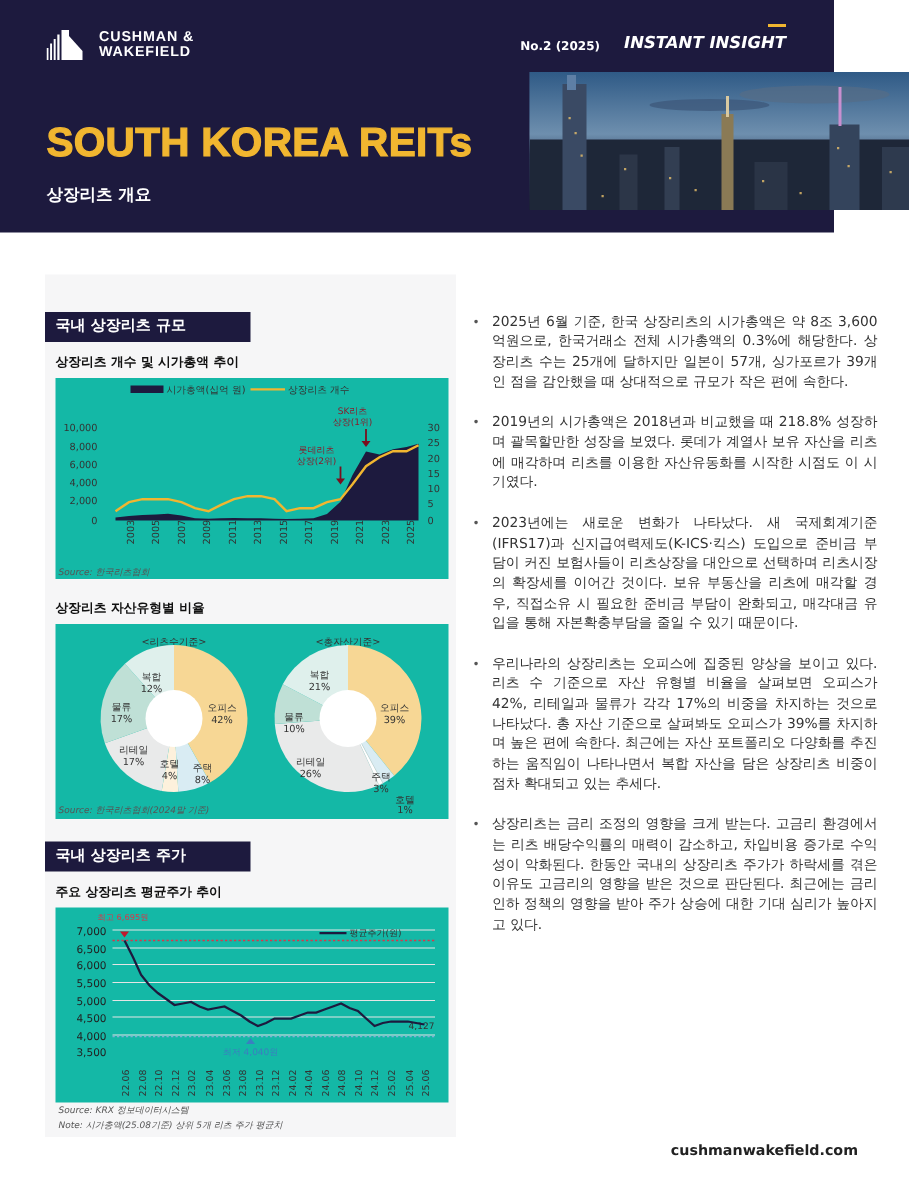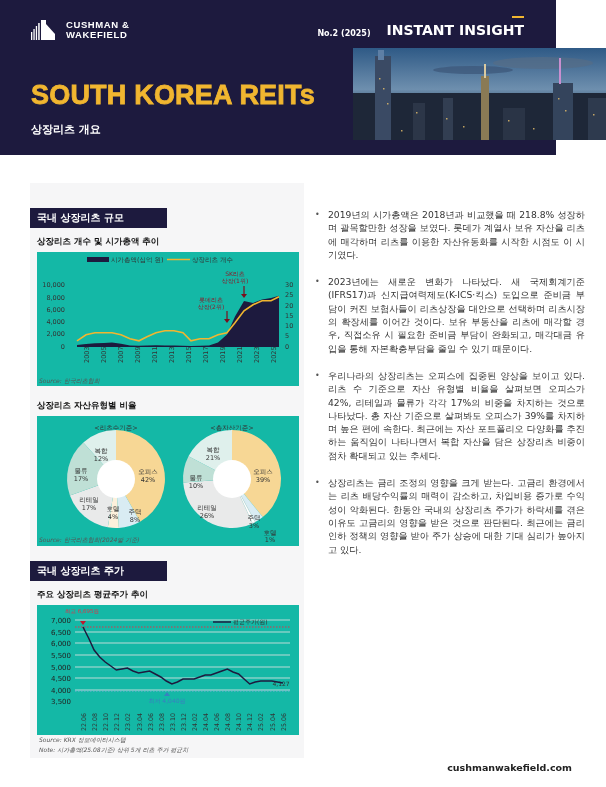--- a/index.html
+++ b/index.html
@@ -6,21 +6,21 @@
   body { width: 606px; height: 787px; background: #ffffff; font-family: "DejaVu Sans", "Liberation Sans", sans-serif; position: relative; overflow: hidden; color: #222; }
 
   .header { position: absolute; left: 0; top: 0; width: 556px; height: 155px; background: #1d1a3e; }
   .logo { position: absolute; left: 31px; top: 20px; display: flex; align-items: center; gap: 5px; }
   .logo-mark { width: 30px; height: 20px; position: relative; }
   .logo-text { font-family: "Liberation Sans", sans-serif; font-weight: 700; color: #fff; font-size: 9.5px; line-height: 10px; letter-spacing: 0.6px; }
   .title { position: absolute; left: 31px; top: 80px; font-family: "Liberation Sans", sans-serif; font-weight: 900; font-size: 27px; color: #f1b630; letter-spacing: 0.2px; -webkit-text-stroke: 0.8px #f1b630; }
   .subtitle { position: absolute; left: 31px; top: 122px; color: #ffffff; font-size: 11px; font-weight: 700; }
   .issue { position: absolute; right: 32px; top: 22px; color: #fff; font-size: 8px; display: flex; gap: 16px; align-items: flex-end; }
   .issue .no { font-weight: 700; }
-  .issue .ii { font-weight: 700; font-size: 14px; position: relative; }
+  .issue .ii { font-weight: 700; font-size: 11px; position: relative; font-style: italic; }
   .issue .ii::after { content: ""; position: absolute; right: 0; top: -6px; width: 12px; height: 2px; background: #f1b630; }
   .photo { position: absolute; left: 353px; top: 48px; width: 253px; height: 92px; overflow: hidden; background: linear-gradient(180deg, #3b5f86 0%, #4f7aa3 30%, #6f8fab 45%, #2d3b55 60%, #1b2234 100%); }
 
   .left-panel { position: absolute; left: 30px; top: 183px; width: 274px; height: 575px; background: #f6f6f7; }
   .sec-bar { position: absolute; left: 30px; width: 137px; height: 20px; background: #1d1a3e; color: #fff; font-weight: 700; font-size: 10px; padding-left: 7px; line-height: 20px; }
   .chart-title { position: absolute; left: 37px; font-size: 8.5px; font-weight: 700; color: #111; }
   .chart-box { position: absolute; left: 37px; background: #14b8a6; }
   .source { position: absolute; left: 39px; font-size: 6px; color: #555; font-style: italic; }
 
   .right-col { position: absolute; left: 315px; top: 208px; width: 270px; }
@@ -276,19 +276,20 @@
       <text transform="translate(226,126) rotate(-90)">25.02</text>
       <text transform="translate(238,126) rotate(-90)">25.04</text>
       <text transform="translate(249,126) rotate(-90)">25.06</text>
     </g>
   </svg>
 </div>
 <div class="source" style="top:736px;">Source: KRX 정보데이터시스템</div>
 <div class="source" style="top:746px;">Note: 시가총액(25.08기준) 상위 5개 리츠 주가 평균치</div>
 
 <div class="right-col">
+  <div class="bullet">2025년 6월 기준, 한국 상장리츠의 시가총액은 약 8조 3,600억원으로, 한국거래소 전체 시가총액의 0.3%에 해당한다. 상장리츠 수는 25개에 달하지만 일본이 57개, 싱가포르가 39개인 점을 감안했을 때 상대적으로 규모가 작은 편에 속한다.</div>
   <div class="bullet">2019년의 시가총액은 2018년과 비교했을 때 218.8% 성장하며 괄목할만한 성장을 보였다. 롯데가 계열사 보유 자산을 리츠에 매각하며 리츠를 이용한 자산유동화를 시작한 시점도 이 시기였다.</div>
   <div class="bullet">2023년에는 새로운 변화가 나타났다. 새 국제회계기준(IFRS17)과 신지급여력제도(K-ICS·킥스) 도입으로 준비금 부담이 커진 보험사들이 리츠상장을 대안으로 선택하며 리츠시장의 확장세를 이어간 것이다. 보유 부동산을 리츠에 매각할 경우, 직접소유 시 필요한 준비금 부담이 완화되고, 매각대금 유입을 통해 자본확충부담을 줄일 수 있기 때문이다.</div>
   <div class="bullet">우리나라의 상장리츠는 오피스에 집중된 양상을 보이고 있다. 리츠 수 기준으로 자산 유형별 비율을 살펴보면 오피스가 42%, 리테일과 물류가 각각 17%의 비중을 차지하는 것으로 나타났다. 총 자산 기준으로 살펴봐도 오피스가 39%를 차지하며 높은 편에 속한다. 최근에는 자산 포트폴리오 다양화를 추진하는 움직임이 나타나면서 복합 자산을 담은 상장리츠 비중이 점차 확대되고 있는 추세다.</div>
   <div class="bullet">상장리츠는 금리 조정의 영향을 크게 받는다. 고금리 환경에서는 리츠 배당수익률의 매력이 감소하고, 차입비용 증가로 수익성이 악화된다. 한동안 국내의 상장리츠 주가가 하락세를 겪은 이유도 고금리의 영향을 받은 것으로 판단된다. 최근에는 금리 인하 정책의 영향을 받아 주가 상승에 대한 기대 심리가 높아지고 있다.</div>
 </div>
 
 <a class="footer-url">cushmanwakefield.com</a>
 
 </body></html>

